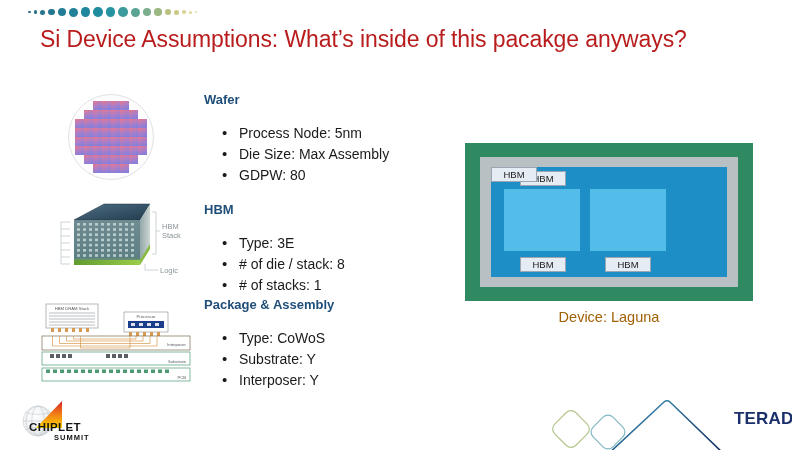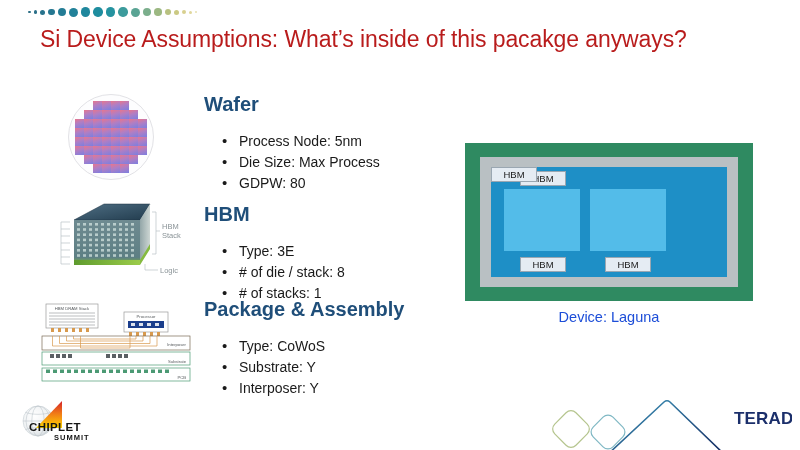--- a/index.html
+++ b/index.html
@@ -101,21 +101,21 @@
   }
   #cross-section-icon svg { display: block; }
 
   
   .spec-block { position: absolute; left: 204px; }
   #block-wafer   { top: 92px; }
   #block-hbm     { top: 202px; }
   #block-package { top: 297px; }
 
   .spec-heading {
-    font-size: 20px;
+    font-size: 13px;
     font-weight: bold;
     color: #1f4e79;
     margin: 0 4px 3px 0;
     line-height: 1.2;
   }
   .spec-list {
     list-style: none;
     margin: 15px;
     padding: 0;
   }
@@ -188,21 +188,21 @@
   #hbm-bl { left: 29px;  top: 90px; }
   #hbm-br { left: 114px; top: 90px; }
 
   #device-caption {
     position: absolute;
     left: 465px;
     top: 309px;
     width: 288px;
     text-align: center;
     font-size: 14.5px;
-    color: #1d4ed8;
+    color: #a16207;
   }
 
   
   #chiplet-logo {
     position: absolute;
     left: 16px;
     top: 398px;
     width: 96px;
     height: 46px;
   }
@@ -545,21 +545,21 @@
         <rect x="129" y="71.5" width="4" height="3.5"></rect>
     </g>
     <text x="150" y="81" text-anchor="end" font-family="Liberation Sans, sans-serif" font-size="4.2" fill="#55595c">PCB</text>
   </svg>
 </div>
 
 <div class="spec-block" id="block-wafer">
   <div class="spec-heading">Wafer</div>
   <ul class="spec-list">
     <li>Process Node: 5nm</li>
-    <li>Die Size: Max Process</li>
+    <li>Die Size: Max Assembly</li>
     <li>GDPW:  80</li>
   </ul>
 </div>
 
 <div class="spec-block" id="block-hbm">
   <div class="spec-heading">HBM</div>
   <ul class="spec-list">
     <li>Type: 3E</li>
     <li># of die / stack: 8</li>
     <li># of stacks: 1</li>

